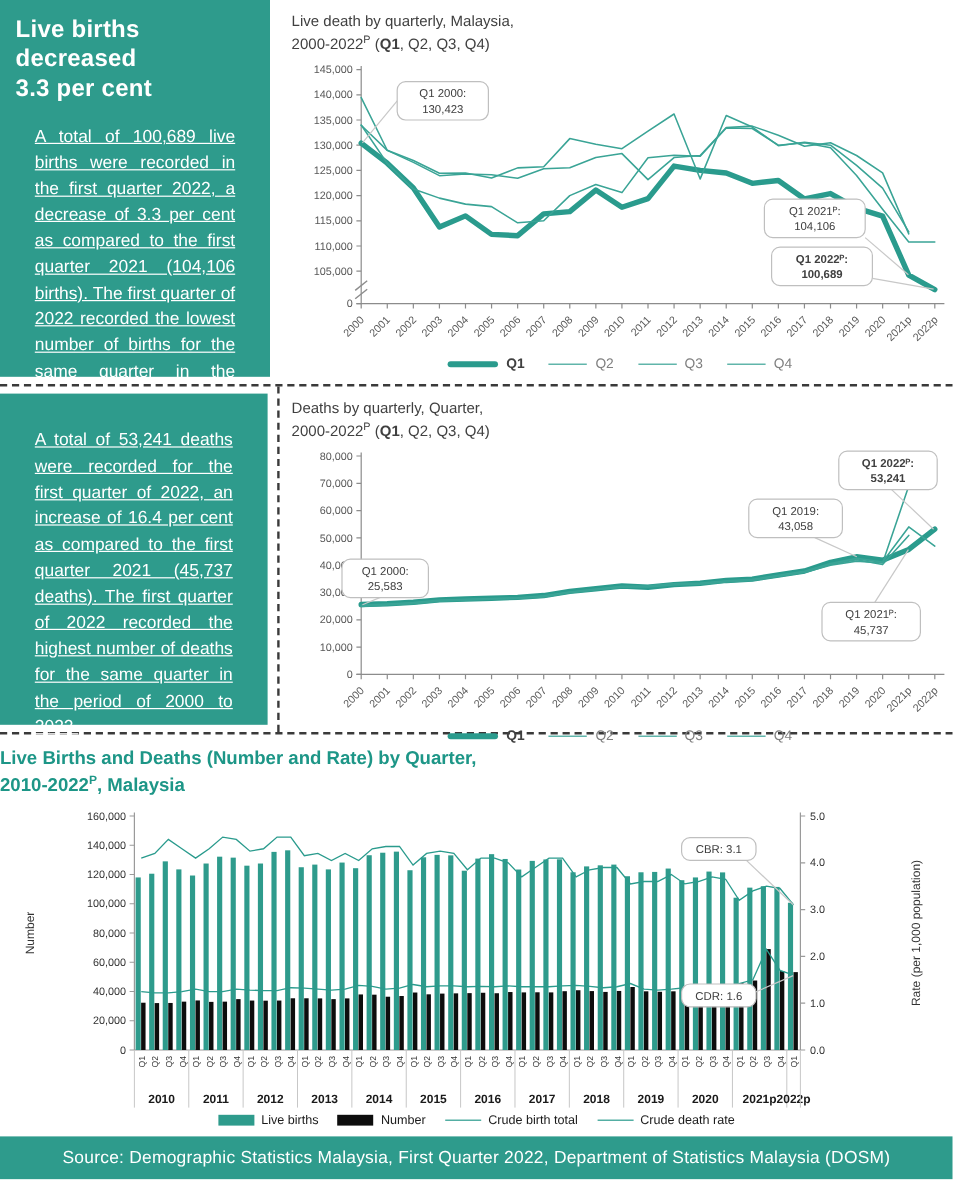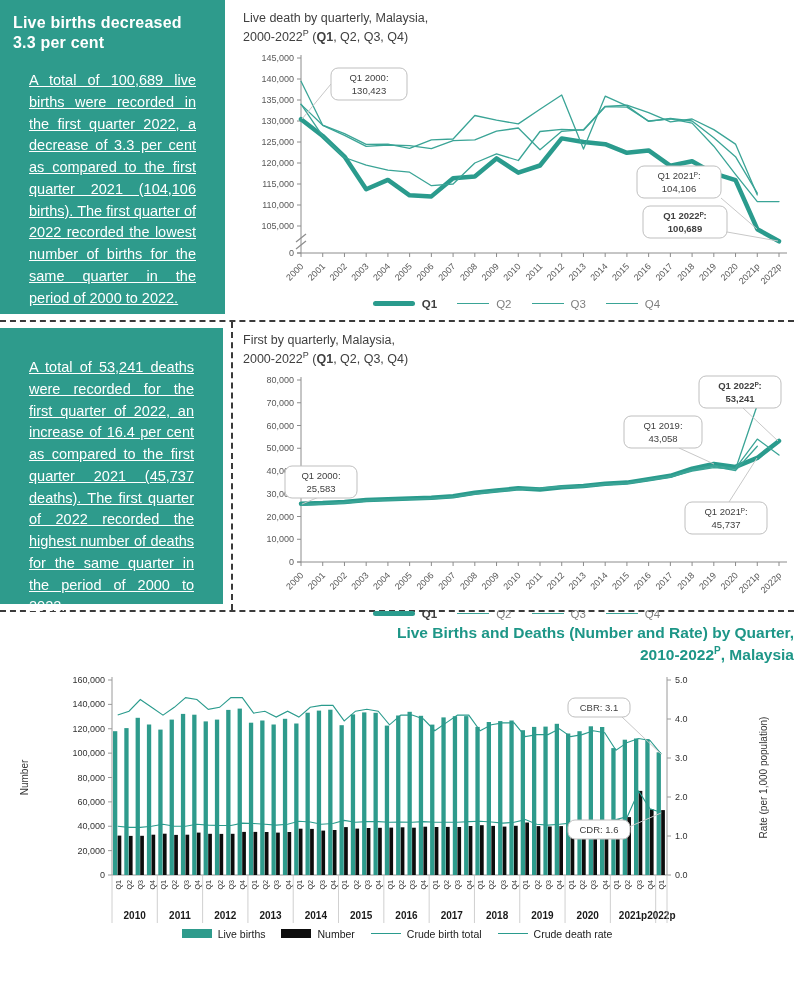--- a/index.html
+++ b/index.html
@@ -4,35 +4,35 @@
 <style>
   html,body{margin:0;padding:0;background:#fff;font-family:"Liberation Sans","DejaVu Sans",sans-serif;}
   .page{position:relative;width:794px;height:983px;background:#fff;overflow:hidden;}
   .section{display:flex;box-sizing:border-box;}
   .s1{height:322px;border-bottom:2px dashed #3a3a3a;}
   .s2{height:290px;border-bottom:2px dashed #3a3a3a;}
   .panelcol{width:233px;flex:none;box-sizing:border-box;}
   .s1 .panelcol{padding:0 8px 6px 0;}
   .s2 .panelcol{padding:6px 8px 6px 0;border-right:2px dashed #3a3a3a;}
   .panel{background:#2e9b8c;height:100%;box-sizing:border-box;padding:13px 13px;color:#fff;}
-  .panel h2{margin:0 0 18px 0;font-size:16px;line-height:1.22;font-weight:bold;letter-spacing:.2px;}
+  .panel h2{margin:0 0 18px 0;font-size:20px;line-height:1.22;font-weight:bold;letter-spacing:.2px;}
   .panel p{margin:16px;font-size:14.5px;line-height:1.5;text-align:justify;text-decoration:underline;}
   .chartcol{flex:1;min-width:0;padding-left:6px;box-sizing:border-box;}
   .ctitle{font-size:12.5px;color:#404040;margin:10px 0 2px 4px;line-height:1.35;}
   .ctitle sup{font-size:9px;}
   .ctitle b{font-weight:bold;}
   svg{display:block;}
   svg text{font-family:"Liberation Sans","DejaVu Sans",sans-serif;}
   .legend-line{display:flex;justify-content:center;align-items:center;gap:20px;font-size:11.5px;color:#7f7f7f;margin-top:0;}
   .li{display:flex;align-items:center;}
   .s-thick{display:inline-block;width:42px;height:5px;border-radius:3px;background:#2a9b8d;margin-right:7px;}
   .s-thin{display:inline-block;width:32px;height:0;border-top:1.6px solid #3aa496;margin-right:7px;}
   .lq1{color:#404040;font-weight:bold;}
   .s3{display:block;height:335px;box-sizing:border-box;padding-top:8px;}
-  .btitle{text-align:right;color:#1d9687;font-weight:bold;font-size:15.5px;line-height:1.4;margin:2px 0 4px 0;}
+  .btitle{text-align:left;color:#1d9687;font-weight:bold;font-size:15.5px;line-height:1.4;margin:2px 0 4px 0;}
   .btitle sup{font-size:10px;}
   .combo-svg{margin-left:12px;}
   .legend-combo{display:flex;justify-content:center;gap:16px;align-items:center;font-size:10.5px;color:#1a1a1a;margin-top:0;}
   .sw{display:inline-block;width:30px;height:9px;margin-right:6px;vertical-align:middle;}
   .sw-teal{background:#2e9b8c;}
   .sw-black{background:#0d0d0d;}
   .sw-line{display:inline-block;width:30px;height:0;border-top:1.6px solid #2a9b8d;margin-right:6px;vertical-align:middle;}
   .footer{height:36px;background:#2e9b8c;color:#fff;display:flex;align-items:center;justify-content:center;font-size:14.5px;letter-spacing:.2px;}
 </style>
 </head>
@@ -168,21 +168,21 @@
   </div>
 
   <div class="section s2">
     <div class="panelcol">
       <div class="panel">
         <p>A total of 53,241 deaths were recorded for the first quarter of 2022, an increase of 16.4 per cent as compared to the first quarter 2021 (45,737 deaths). The first quarter of 2022 recorded the highest number of deaths for the same quarter in the period of 2000 to 2022.</p>
       </div>
     </div>
     <div class="chartcol">
       <div class="ctitle">
-        <span>First by quarterly, Malaysia,</span><br>
+        <span>Deaths by quarterly, Quarter,</span><br>
         <span>2000-2022</span><sup>P</sup><span>  (</span><b>Q1</b><span>, Q2, Q3, Q4)</span>
       </div>
       <svg id="chartB" width="554" height="238" viewBox="0 0 554 238">
           <line x1="62" y1="7" x2="62" y2="192" stroke="#8c8c8c" stroke-width="1"></line>
           <line x1="58" y1="192" x2="548" y2="192" stroke="#8c8c8c" stroke-width="1"></line>
           <line x1="58" y1="10" x2="62" y2="10" stroke="#8c8c8c" stroke-width="1"></line>
           <text x="55" y="13" fill="#595959" font-size="9" text-anchor="end">80,000</text>
           <line x1="58" y1="32.75" x2="62" y2="32.75" stroke="#8c8c8c" stroke-width="1"></line>
           <text x="55" y="35.75" fill="#595959" font-size="9" text-anchor="end">70,000</text>
           <line x1="58" y1="55.5" x2="62" y2="55.5" stroke="#8c8c8c" stroke-width="1"></line>
@@ -540,14 +540,17 @@
           <span class="sw-line"></span>
           <span>Crude birth total</span>
         </span>
       <span class="li">
           <span class="sw-line"></span>
           <span>Crude death rate</span>
         </span>
     </div>
   </div>
 
+  <div class="footer">
+    <span>Source: Demographic Statistics Malaysia, First Quarter 2022, Department of Statistics Malaysia (DOSM)</span>
+  </div>
 
 </div>
 
 </body></html>

